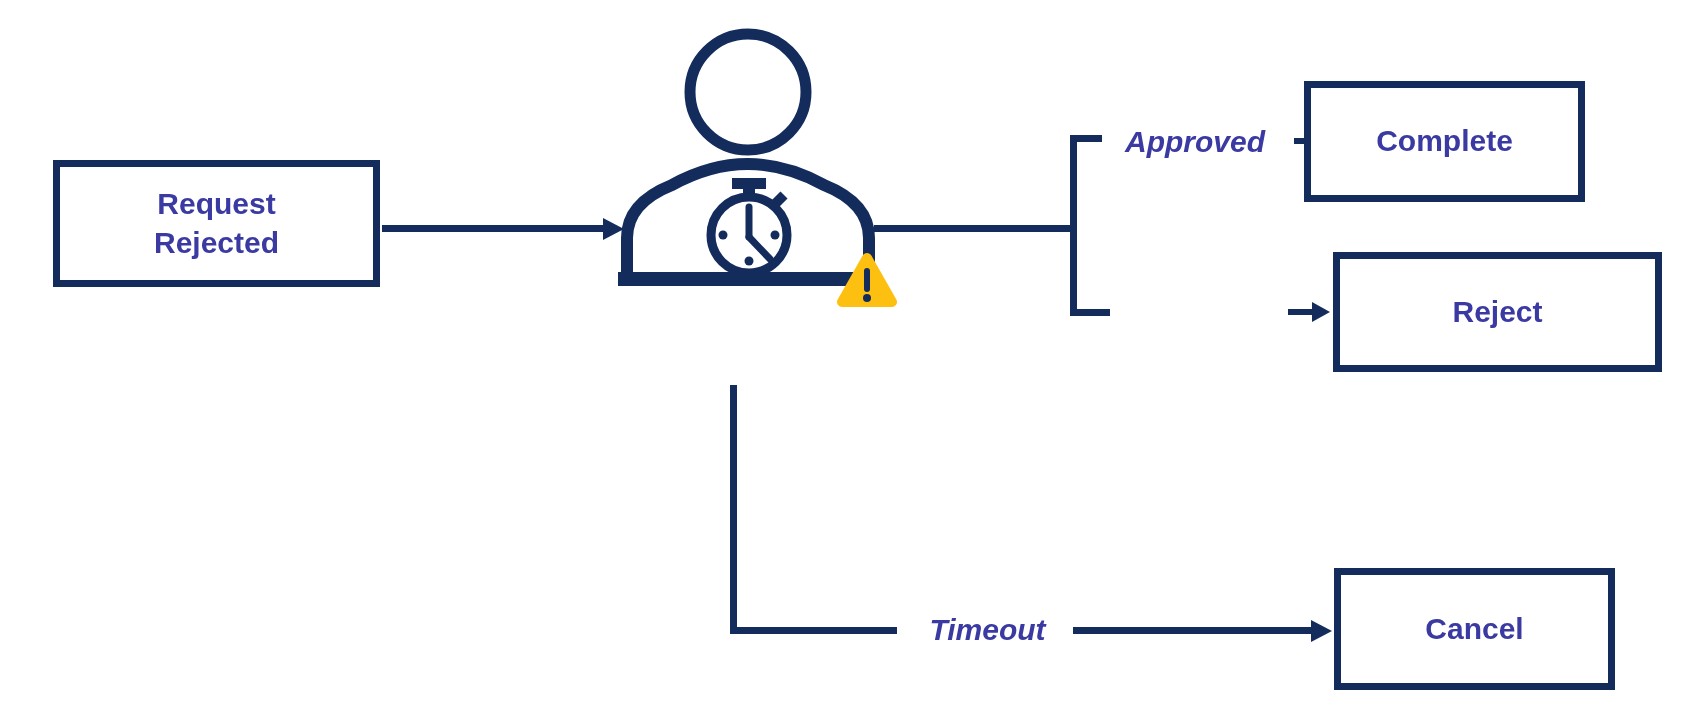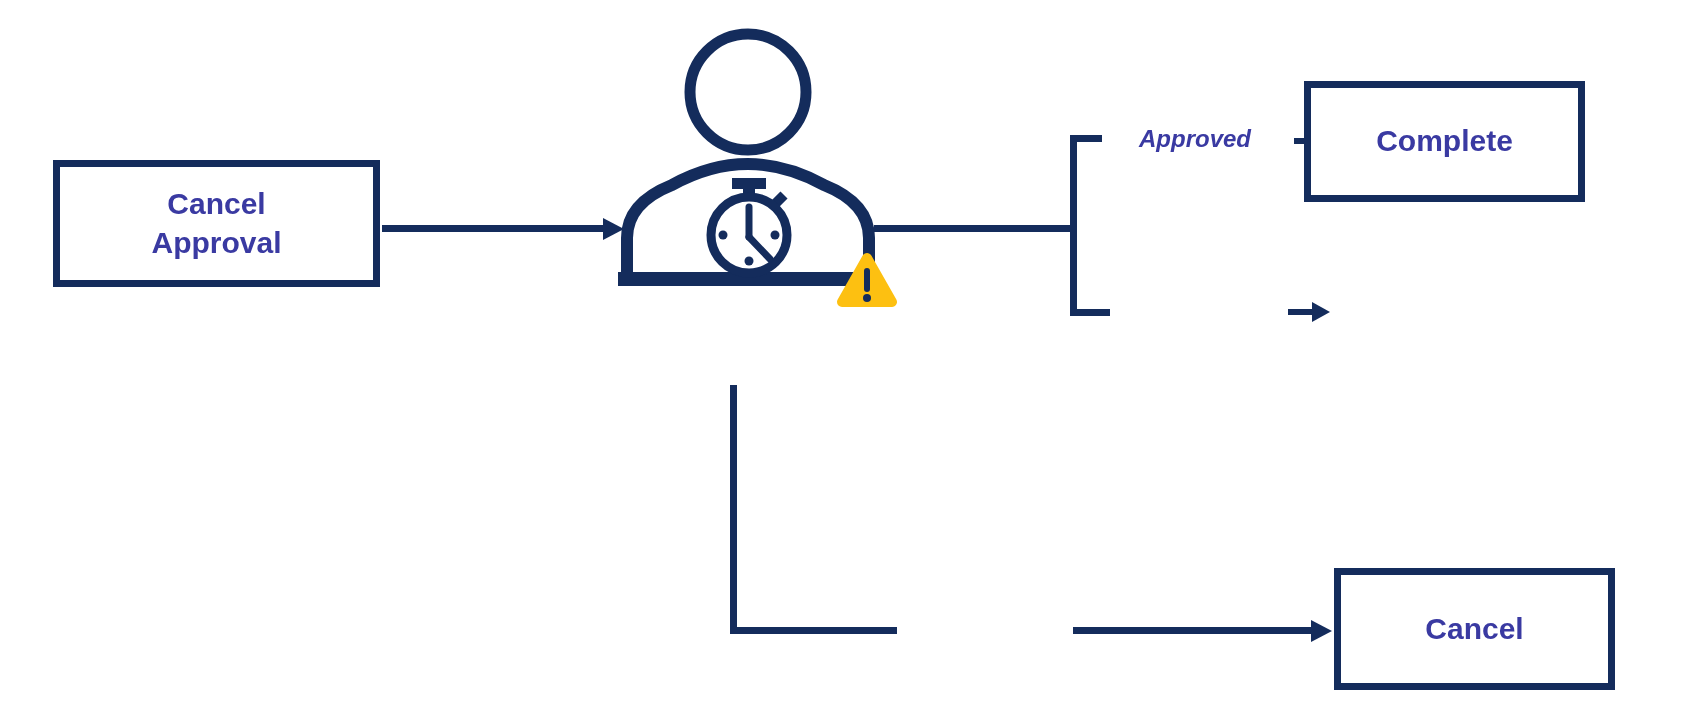--- a/index.html
+++ b/index.html
@@ -43,37 +43,37 @@
   }
   .arrowhead.small {
     border-top-width: 10px; border-bottom-width: 10px; border-left-width: 18px;
   }
 
   .edge-label, .caption {
     position: absolute;
     color: var(--purple);
     font-weight: bold;
     font-style: italic;
-    font-size: 24px;
+    font-size: 30px;
     text-align: center;
     white-space: nowrap;
   }
 
   .person-svg { position: absolute; left: 595px; top: 15px; width: 320px; height: 300px; }
   .navy-stroke { stroke: var(--navy); fill: none; }
   .navy-fill { fill: var(--navy); }
   .yellow-fill { fill: var(--warning_yellow); stroke: var(--warning_yellow); }
 </style>
 </head>
 <body>
 
 <div class="canvas">
 
   <div class="node node-request">
-    <div class="wrap">Cancel Approval</div>
+    <div class="wrap">Request Rejected</div>
   </div>
 
   <div class="h-line" style="left:382px; top:225px; width:223px; height:7px;"></div>
   <div class="arrowhead" style="left:603px; top:217.5px;"></div>
 
   <svg class="person-svg" viewBox="595 15 320 300">
     <g>
       <circle class="navy-stroke" cx="748" cy="92" r="58" stroke-width="11"></circle>
       <path class="navy-stroke" stroke-width="12" d="M 627 284 L 627 238 Q 627 203 672 185 Q 710 164 748 164 Q 786 164 824 185 Q 869 203 869 238 L 869 284"></path>
       <rect class="navy-fill" x="618" y="272" width="258" height="14"></rect>
@@ -105,22 +105,26 @@
 
   <div class="edge-label" style="left:1105px; top:125px; width:180px;">Approved</div>
   <div class="h-line" style="left:1294px; top:138px; width:24px; height:6px;"></div>
   <div class="arrowhead small" style="left:1316px; top:131px;"></div>
   <div class="node node-complete">
     <div>Complete</div>
   </div>
 
   <div class="h-line" style="left:1288px; top:309px; width:26px; height:6px;"></div>
   <div class="arrowhead small" style="left:1312px; top:302px;"></div>
+  <div class="node node-reject">
+    <div>Reject</div>
+  </div>
 
   <div class="v-line" style="left:730px; top:385px; width:7px; height:249px;"></div>
   <div class="h-line" style="left:730px; top:627px; width:167px; height:7px;"></div>
+  <div class="edge-label" style="left:905px; top:613px; width:165px;">Timeout</div>
   <div class="h-line" style="left:1073px; top:627px; width:239px; height:7px;"></div>
   <div class="arrowhead" style="left:1311px; top:619.5px;"></div>
   <div class="node node-cancel">
     <div>Cancel</div>
   </div>
 
 </div>
 
 </body></html>

